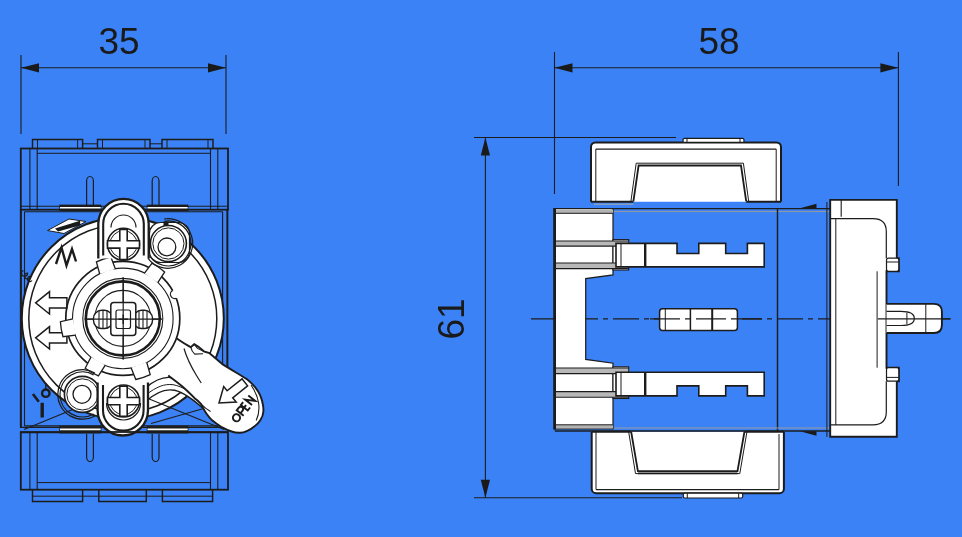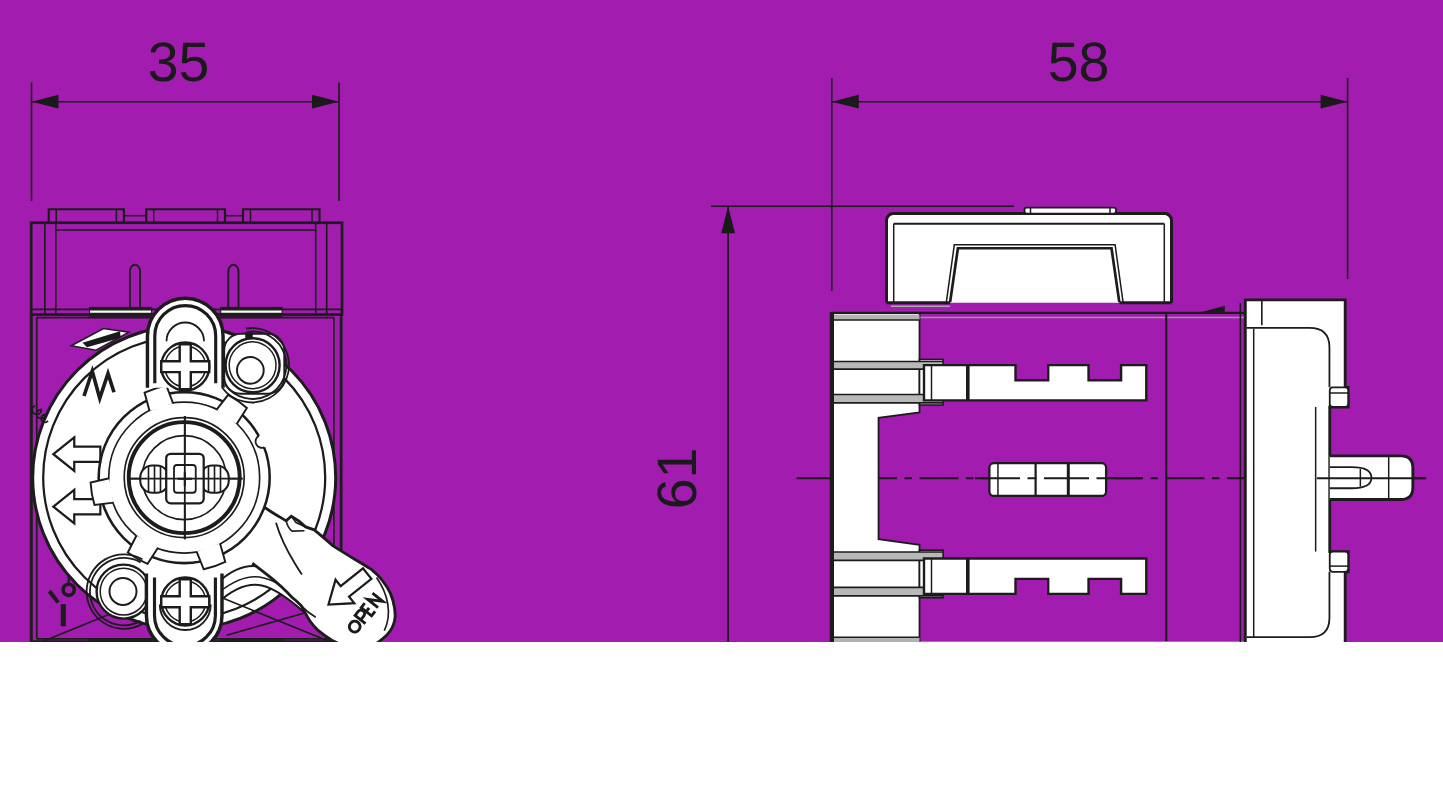--- a/index.html
+++ b/index.html
@@ -1,16 +1,16 @@
 <!DOCTYPE html>
 <html><head>
 <meta charset="utf-8">
 <style>
 html,body{margin:0;padding:0;background:#fff;}
-#page{width:962px;height:428px;background:#a21caf;position:relative;overflow:hidden;
+#page{width:962px;height:537px;background:#3b82f6;position:relative;overflow:hidden;
 font-family:"Liberation Sans", sans-serif;}
 svg{position:absolute;top:0;left:0;}
 text{font-family:"Liberation Sans", sans-serif;fill:#1a1a1a;}
 </style>
 </head>
 <body>
 <div id="page">
 <svg width="962" height="537" viewBox="0 0 962 537">
 <g fill="none" stroke="#1c1c1c" stroke-width="1.45" stroke-linecap="butt" stroke-linejoin="miter">
 

